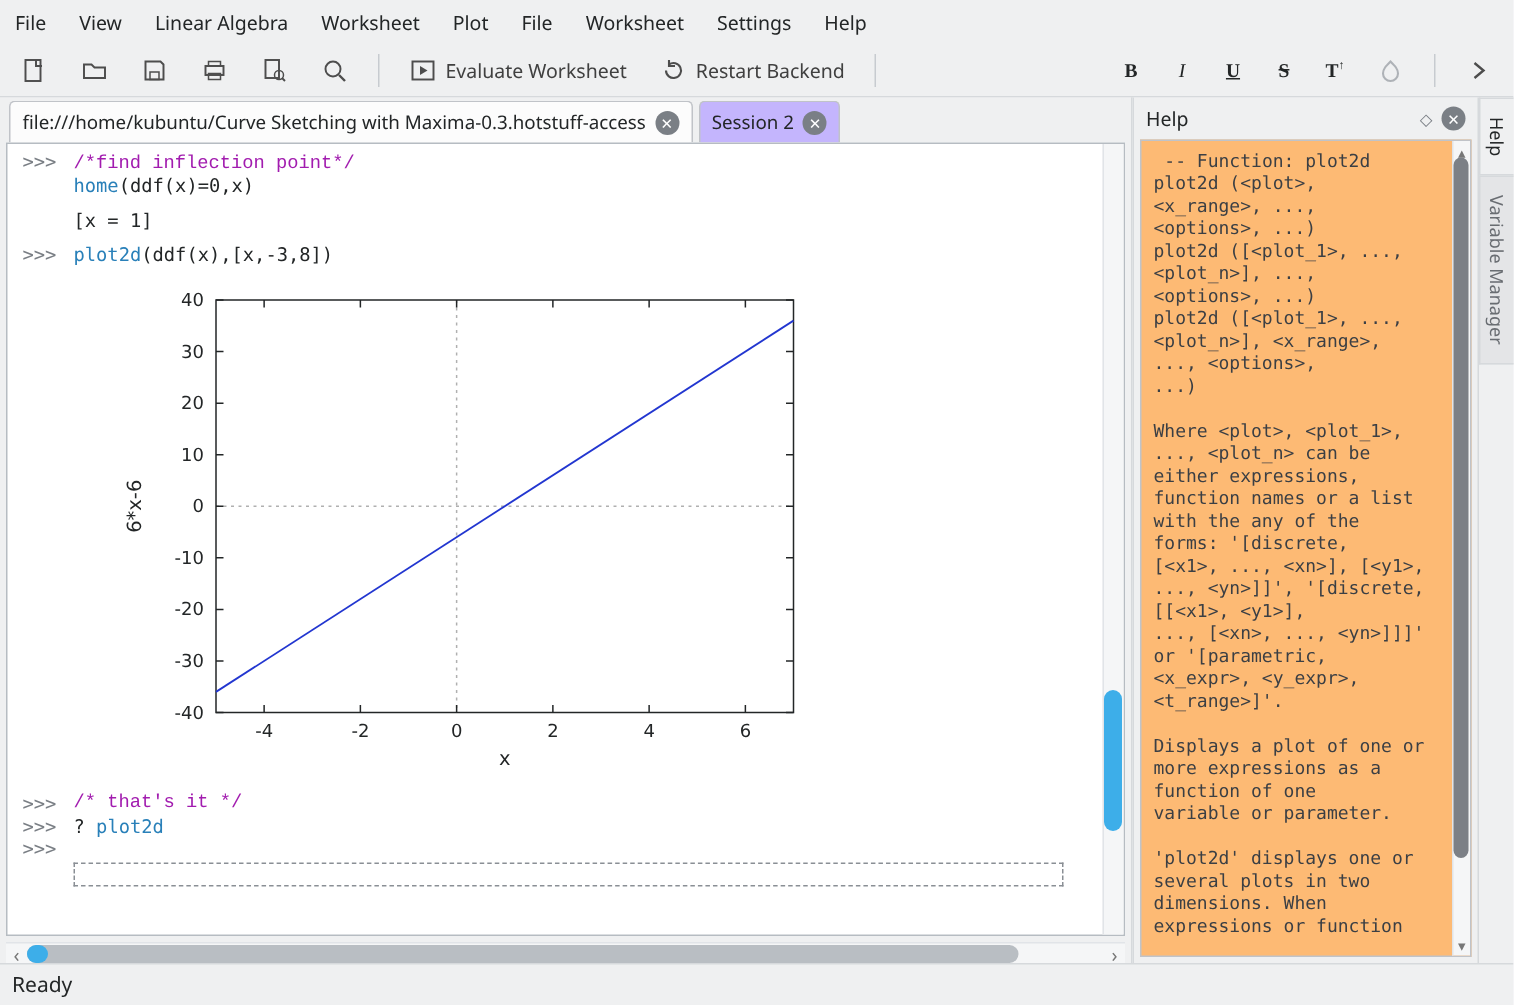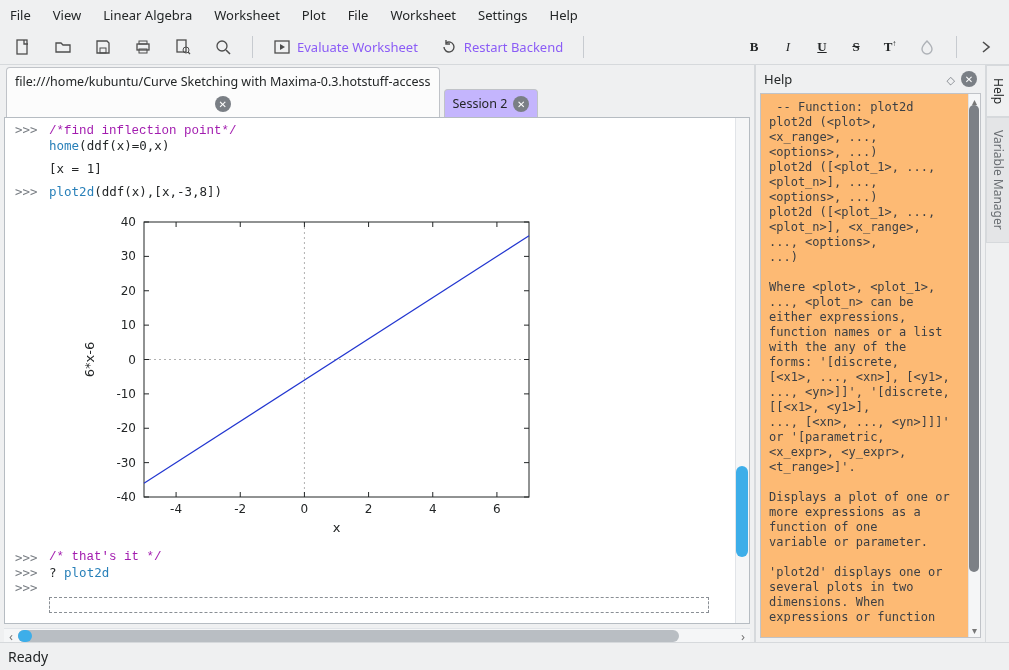--- a/index.html
+++ b/index.html
@@ -28,21 +28,21 @@
     padding: 6px 10px;
     background: #eff0f1;
     border-bottom: 1px solid #d6d9dc;
   }
   .toolbar .btn {
     display: flex;
     align-items: center;
     gap: 6px;
     padding: 2px 4px;
     cursor: default;
-    color: #8b5cf6;
+    color: #404040;
   }
   .toolbar .sep { width:1px; height:22px; background:#c7cbd0; margin: 0 2px;}
   .iconbox {
     width:18px; height:18px;
     display:inline-flex; align-items:center; justify-content:center;
     color:#4d4d4d;
   }
   .text-tool { font-weight: bold; width: 20px; text-align:center; font-family: serif;}
   .main-row {
     display:flex; flex:1; min-height:0;
@@ -59,21 +59,21 @@
   .tab {
     display:flex; align-items:center; gap:6px;
     padding:5px 8px;
     border:1px solid #c0c3c8;
     border-bottom:none;
     border-radius:4px 4px 0 0;
     background:#c4b5fd;
     font-size:12.5px;
     max-width: 460px;
   }
-  .tab.active { background:#fcfcfc;flex-direction:column; }
+  .tab.active { background:#fcfcfc; }
   .tab .close { width:16px;height:16px;border-radius:50%; background:#7a7f85; color:#fff; display:flex;align-items:center;justify-content:center; font-size:10px;}
   .worksheet-wrap {
     flex:1; display:flex; min-height:0;
     border:1px solid #b6bcc2; margin: 0 4px 4px 4px;
     background:#ffffff;
     position:relative;
   }
   .worksheet {
     flex:1; overflow:auto; padding: 4px 0 0 0;
     font-family: "DejaVu Sans Mono", monospace;

